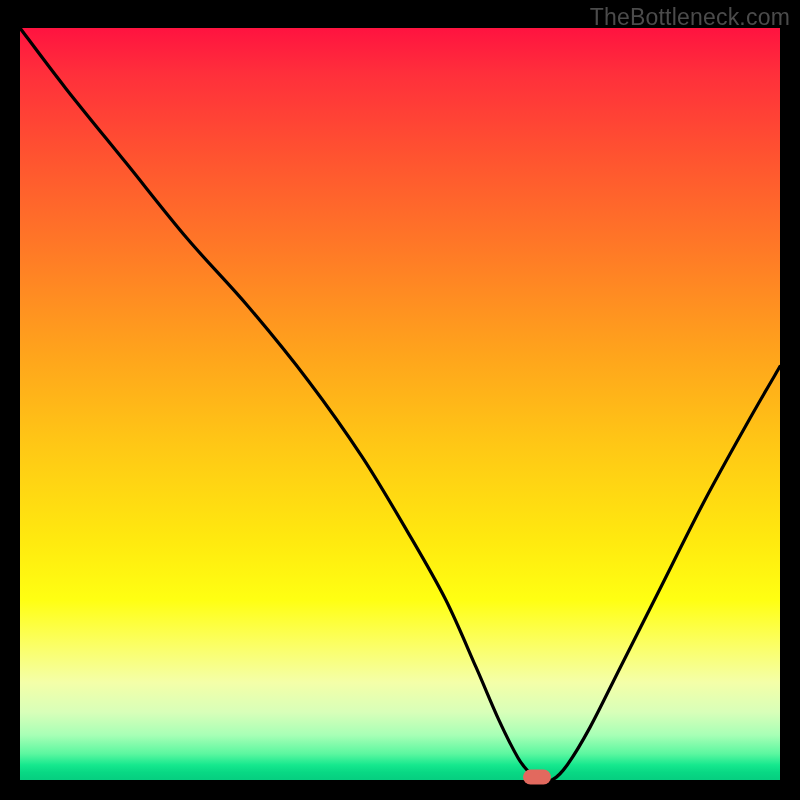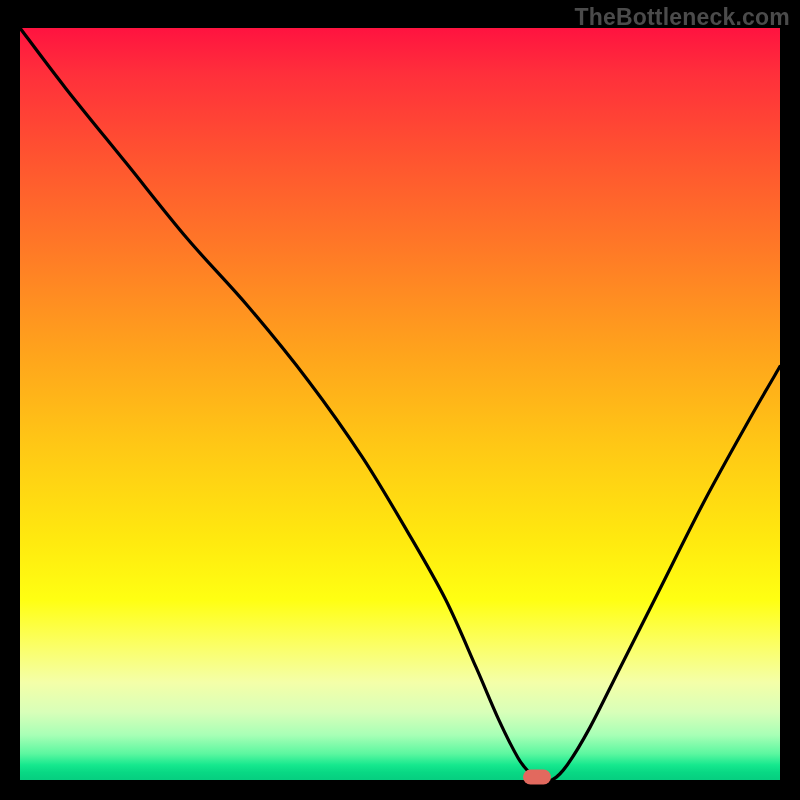--- a/index.html
+++ b/index.html
@@ -16,21 +16,21 @@
     width: 800px;
     height: 800px;
     background: #000;
   }
   .watermark {
     position: absolute;
     top: 4px;
     right: 10px;
     color: #4b4b4b;
     font-size: 23px;
-    font-weight: 700;
+    font-weight: 400;
     letter-spacing: 0.2px;
   }
   .plot {
     position: absolute;
     left: 20px;
     top: 28px;
     width: 760px;
     height: 752px;
   }
   .gradient {

